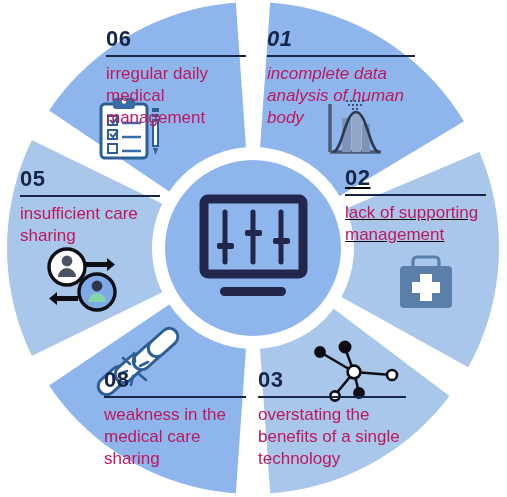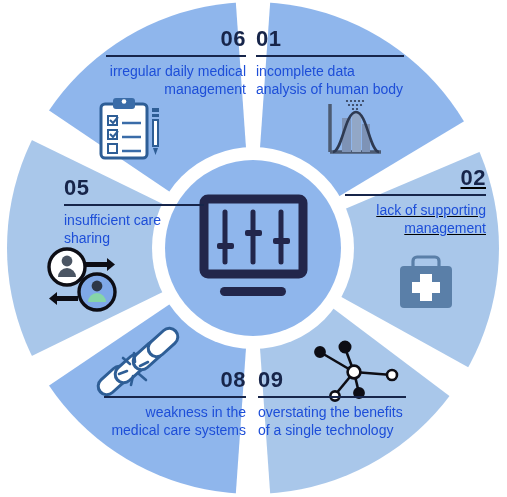--- a/index.html
+++ b/index.html
@@ -38,34 +38,34 @@
     letter-spacing: 0.5px;
     line-height: 1;
     margin-bottom: 3px;
   }
   .seg-rule {
     height: 2px;
     background: #17254a;
     margin: 5px 0 6px 0;
   }
   .seg-desc {
-    font-size: 14px;
-    color: #1d4ed8;
+    font-size: 17px;
+    color: #be185d;
     line-height: 1.28;
   }
   .align-left { text-align: left; }
-  .align-right { text-align: right; }
+  .align-right { text-align: left; }
 
   
   #txt-06 { left: 106px; top: 28px;  width: 140px; }
-  #txt-01 { left: 256px; top: 28px;  width: 148px; }
+  #txt-01 { left: 267px; top: 28px;  width: 148px; font-style: italic; }
   #txt-02 { left: 345px; top: 167px; width: 141px; text-decoration: underline; }
   #txt-03 { left: 258px; top: 369px; width: 148px; }
   #txt-04 { left: 104px; top: 369px; width: 142px; }
-  #txt-05 { left: 20px;  top: 177px; width: 140px; margin-left: 44px; }
+  #txt-05 { left: 20px;  top: 168px; width: 140px; }
 </style>
 </head>
 <body>
 
 <div id="infographic-root">
 
   <svg class="wheel" viewBox="0 0 507 497">
     <defs>
 
       <mask id="donutMask">
@@ -211,29 +211,29 @@
     <div class="seg-desc">incomplete data analysis of human body</div>
   </div>
 
   <div class="seg-text align-right" id="txt-02">
     <div class="seg-num">02</div>
     <div class="seg-rule"></div>
     <div class="seg-desc">lack of supporting management</div>
   </div>
 
   <div class="seg-text align-left" id="txt-03">
-    <div class="seg-num">09</div>
+    <div class="seg-num">03</div>
     <div class="seg-rule"></div>
     <div class="seg-desc">overstating the benefits of a single technology</div>
   </div>
 
   <div class="seg-text align-right" id="txt-04">
     <div class="seg-num">08</div>
     <div class="seg-rule"></div>
-    <div class="seg-desc">weakness in the medical care systems</div>
+    <div class="seg-desc">weakness in the medical care sharing</div>
   </div>
 
   <div class="seg-text align-left" id="txt-05">
     <div class="seg-num">05</div>
     <div class="seg-rule"></div>
     <div class="seg-desc">insufficient care sharing</div>
   </div>
 
 </div>
 

